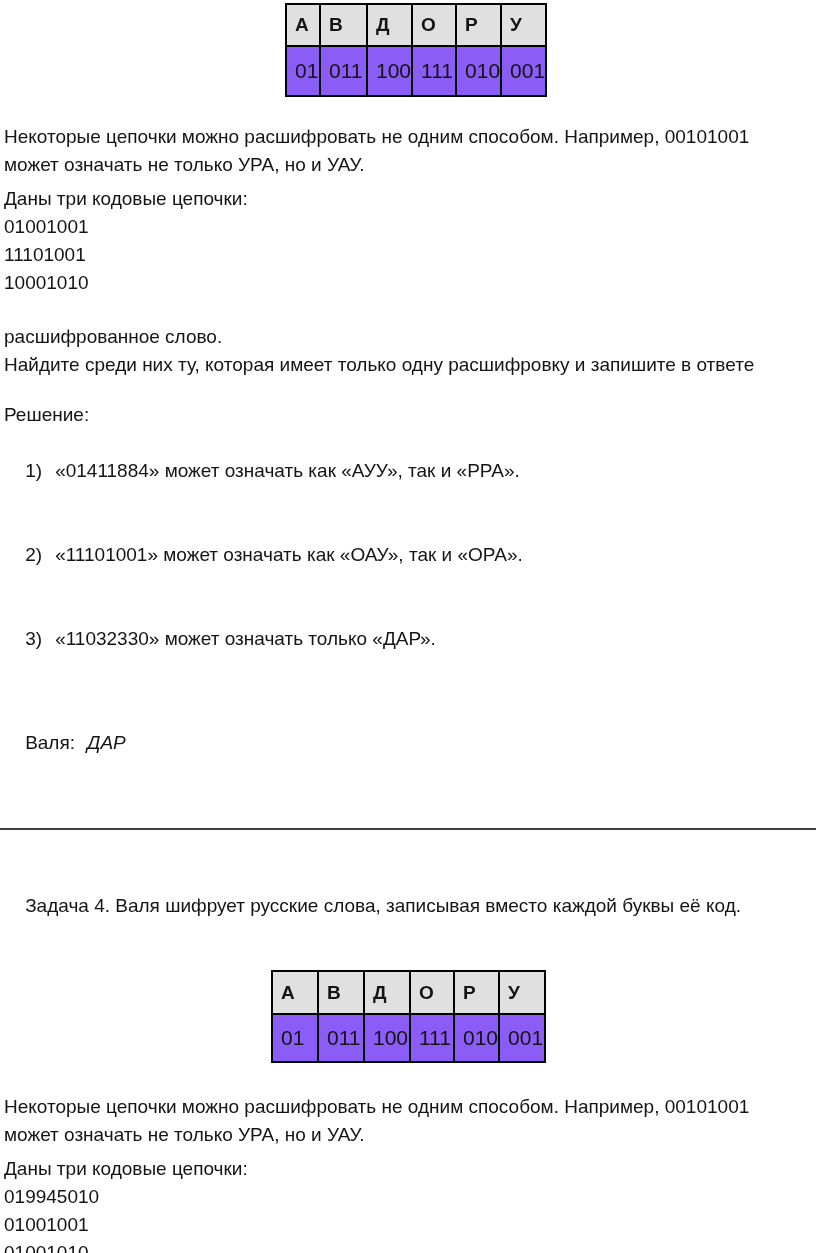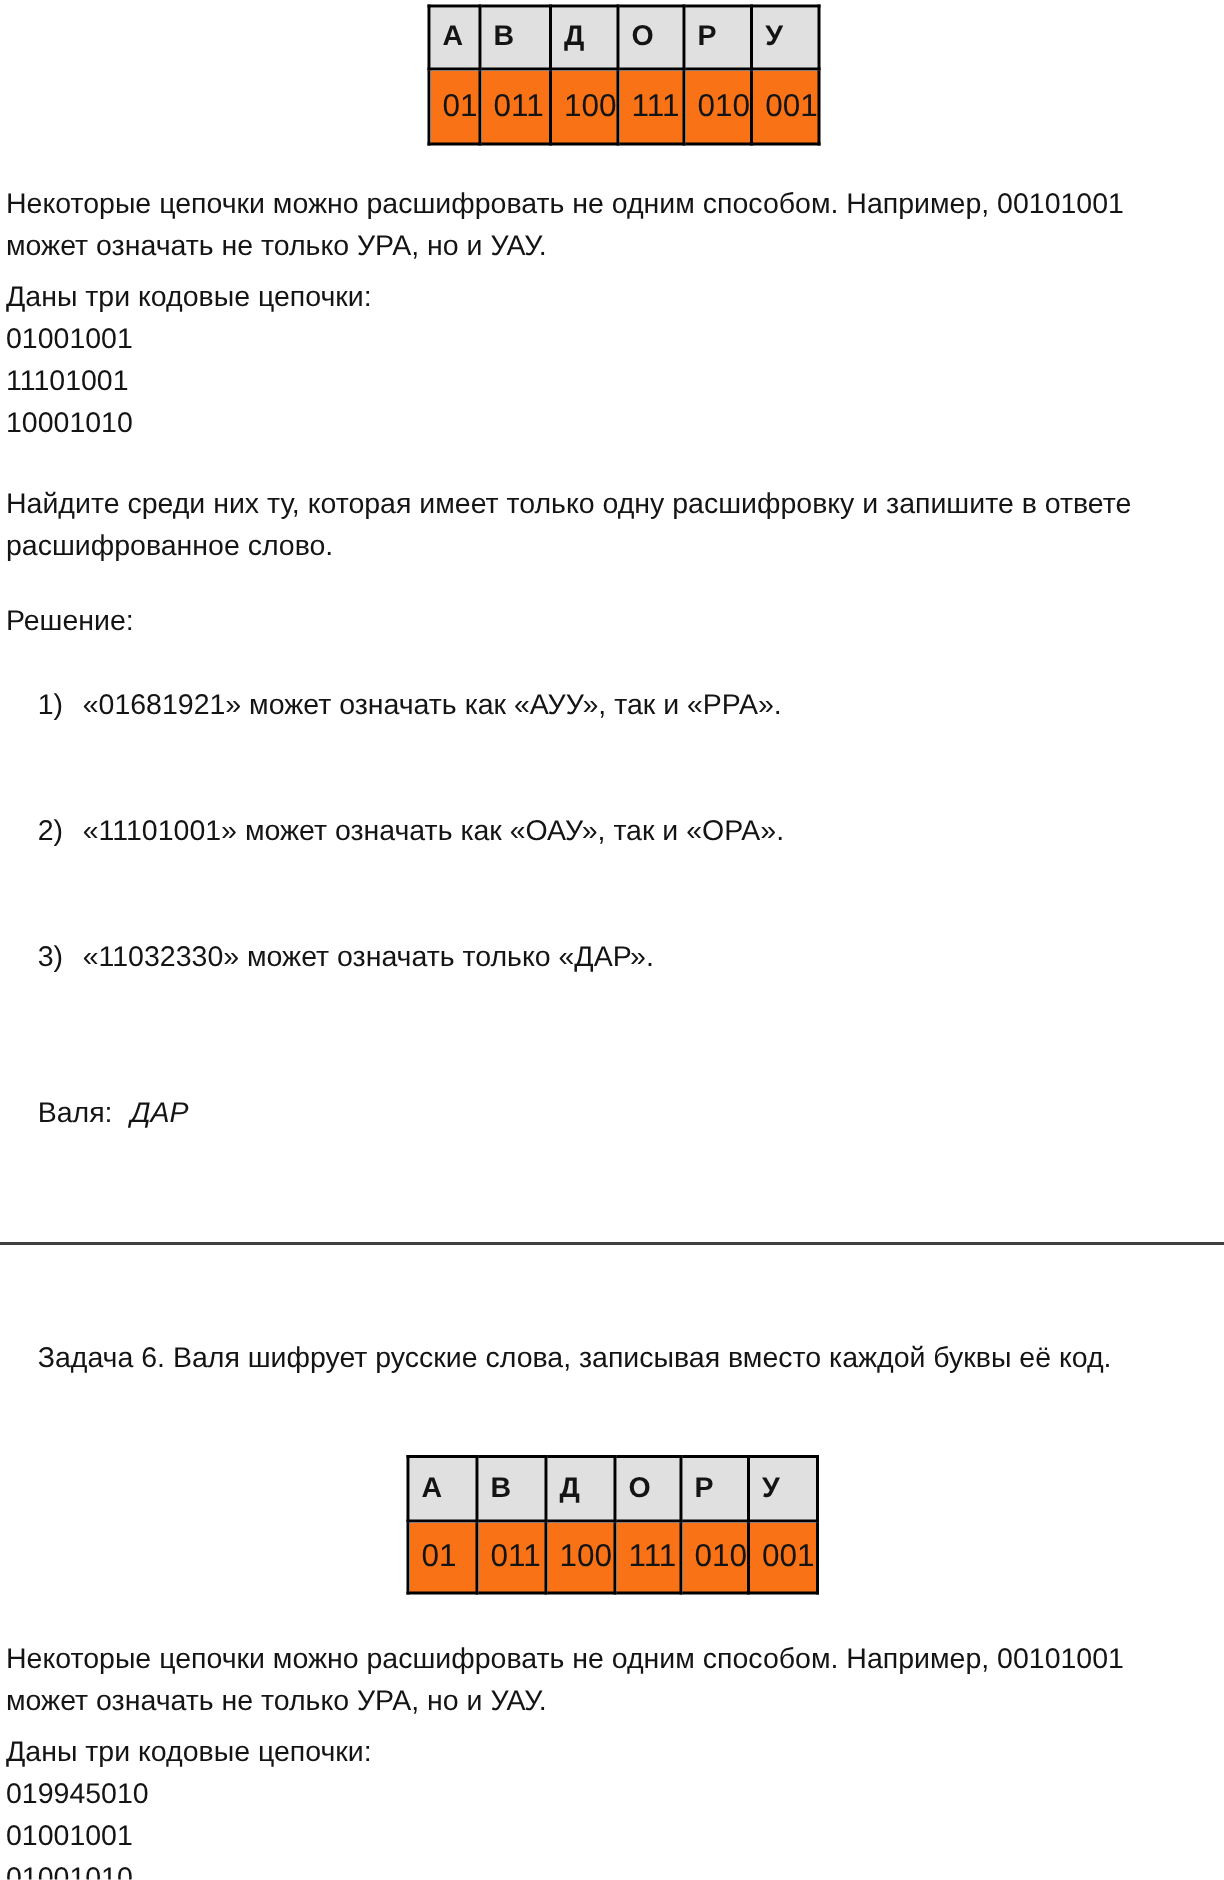--- a/index.html
+++ b/index.html
@@ -12,21 +12,21 @@
   .line { line-height:28px; white-space:pre; }
   .para .line { white-space:pre; }
   .bold { font-weight:normal; }
 
   table.code-table { border-collapse:collapse; table-layout:fixed; }
   table.code-table td {
     border:2px solid #000000; padding:0 0 0 8px;
     vertical-align:middle; overflow:hidden;
   }
   table.code-table tr.hdr td { background:#e0e0e0; font-weight:bold; font-size:19px; }
-  table.code-table tr.codes td { background:#f97316; font-size:21px; }
+  table.code-table tr.codes td { background:#8b5cf6; font-size:21px; }
 
   .t1 { margin:3px 0 0 281px; }
   .t1 tr.hdr td { height:40px; }
   .t1 tr.codes td { height:48px; }
 
   .t2 { margin:22px 0 0 267px; }
   .t2 tr.hdr td { height:41px; }
   .t2 tr.codes td { height:46px; }
 
   .note1 { margin-top:26px; }
@@ -79,43 +79,43 @@
     <div class="line">Некоторые цепочки можно расшифровать не одним способом. Например, 00101001</div>
     <div class="line">может означать не только УРА, но и УАУ.</div>
   </div>
 
   <div class="line intro">Даны три кодовые цепочки:</div>
   <div class="line">01001001</div>
   <div class="line">11101001</div>
   <div class="line">10001010</div>
 
   <div class="para question1">
+    <div class="line">расшифрованное слово.</div>
     <div class="line">Найдите среди них ту, которая имеет только одну расшифровку и запишите в ответе</div>
-    <div class="line">расшифрованное слово.</div>
   </div>
 
   <div class="line sol-label bold">Решение:</div>
   <div class="line item">
-    <span class="num">1)</span><span>«01681921» может означать как «АУУ», так и «РРА».</span>
+    <span class="num">1)</span><span>«01411884» может означать как «АУУ», так и «РРА».</span>
   </div>
   <div class="line item">
     <span class="num">2)</span><span>«11101001» может означать как «ОАУ», так и «ОРА».</span>
   </div>
   <div class="line item">
     <span class="num">3)</span><span>«11032330» может означать только «ДАР».</span>
   </div>
 
   <div class="line answer-line">
     <span class="bold">Валя:</span><span class="ans-gap">ДАР</span>
   </div>
 
   <div class="rule"></div>
 
   <div class="line task2-title">
-    <span class="bold">Задача 6.</span><span> Валя шифрует русские слова, записывая вместо каждой буквы её код.</span>
+    <span class="bold">Задача 4.</span><span> Валя шифрует русские слова, записывая вместо каждой буквы её код.</span>
   </div>
 
   <table class="code-table t2">
     <colgroup>
       <col style="width:46px">
         <col style="width:46px">
         <col style="width:46px">
       <col style="width:44px">
         <col style="width:45px">
         <col style="width:46px">

